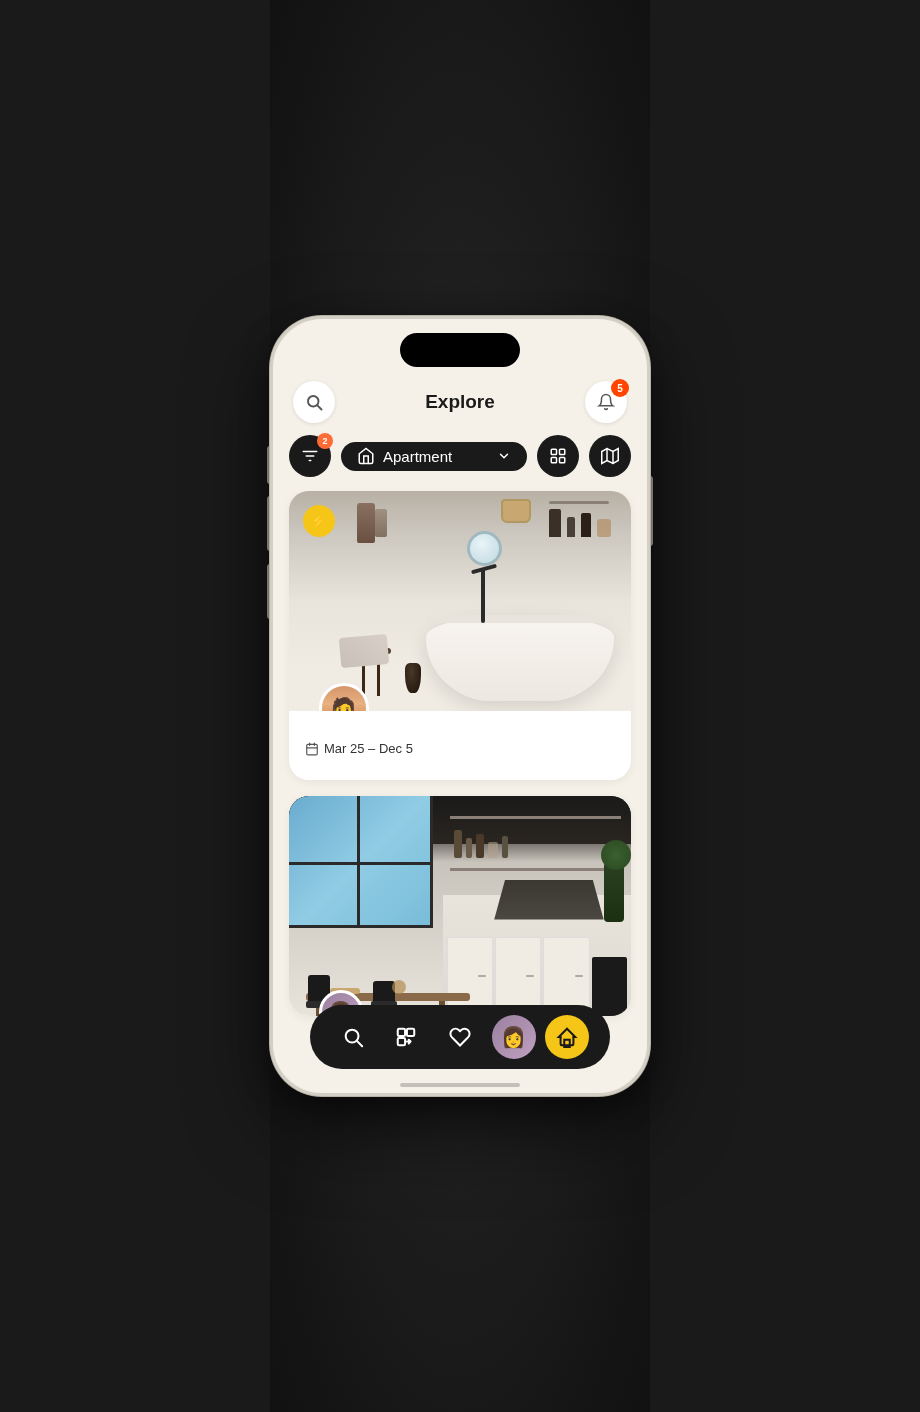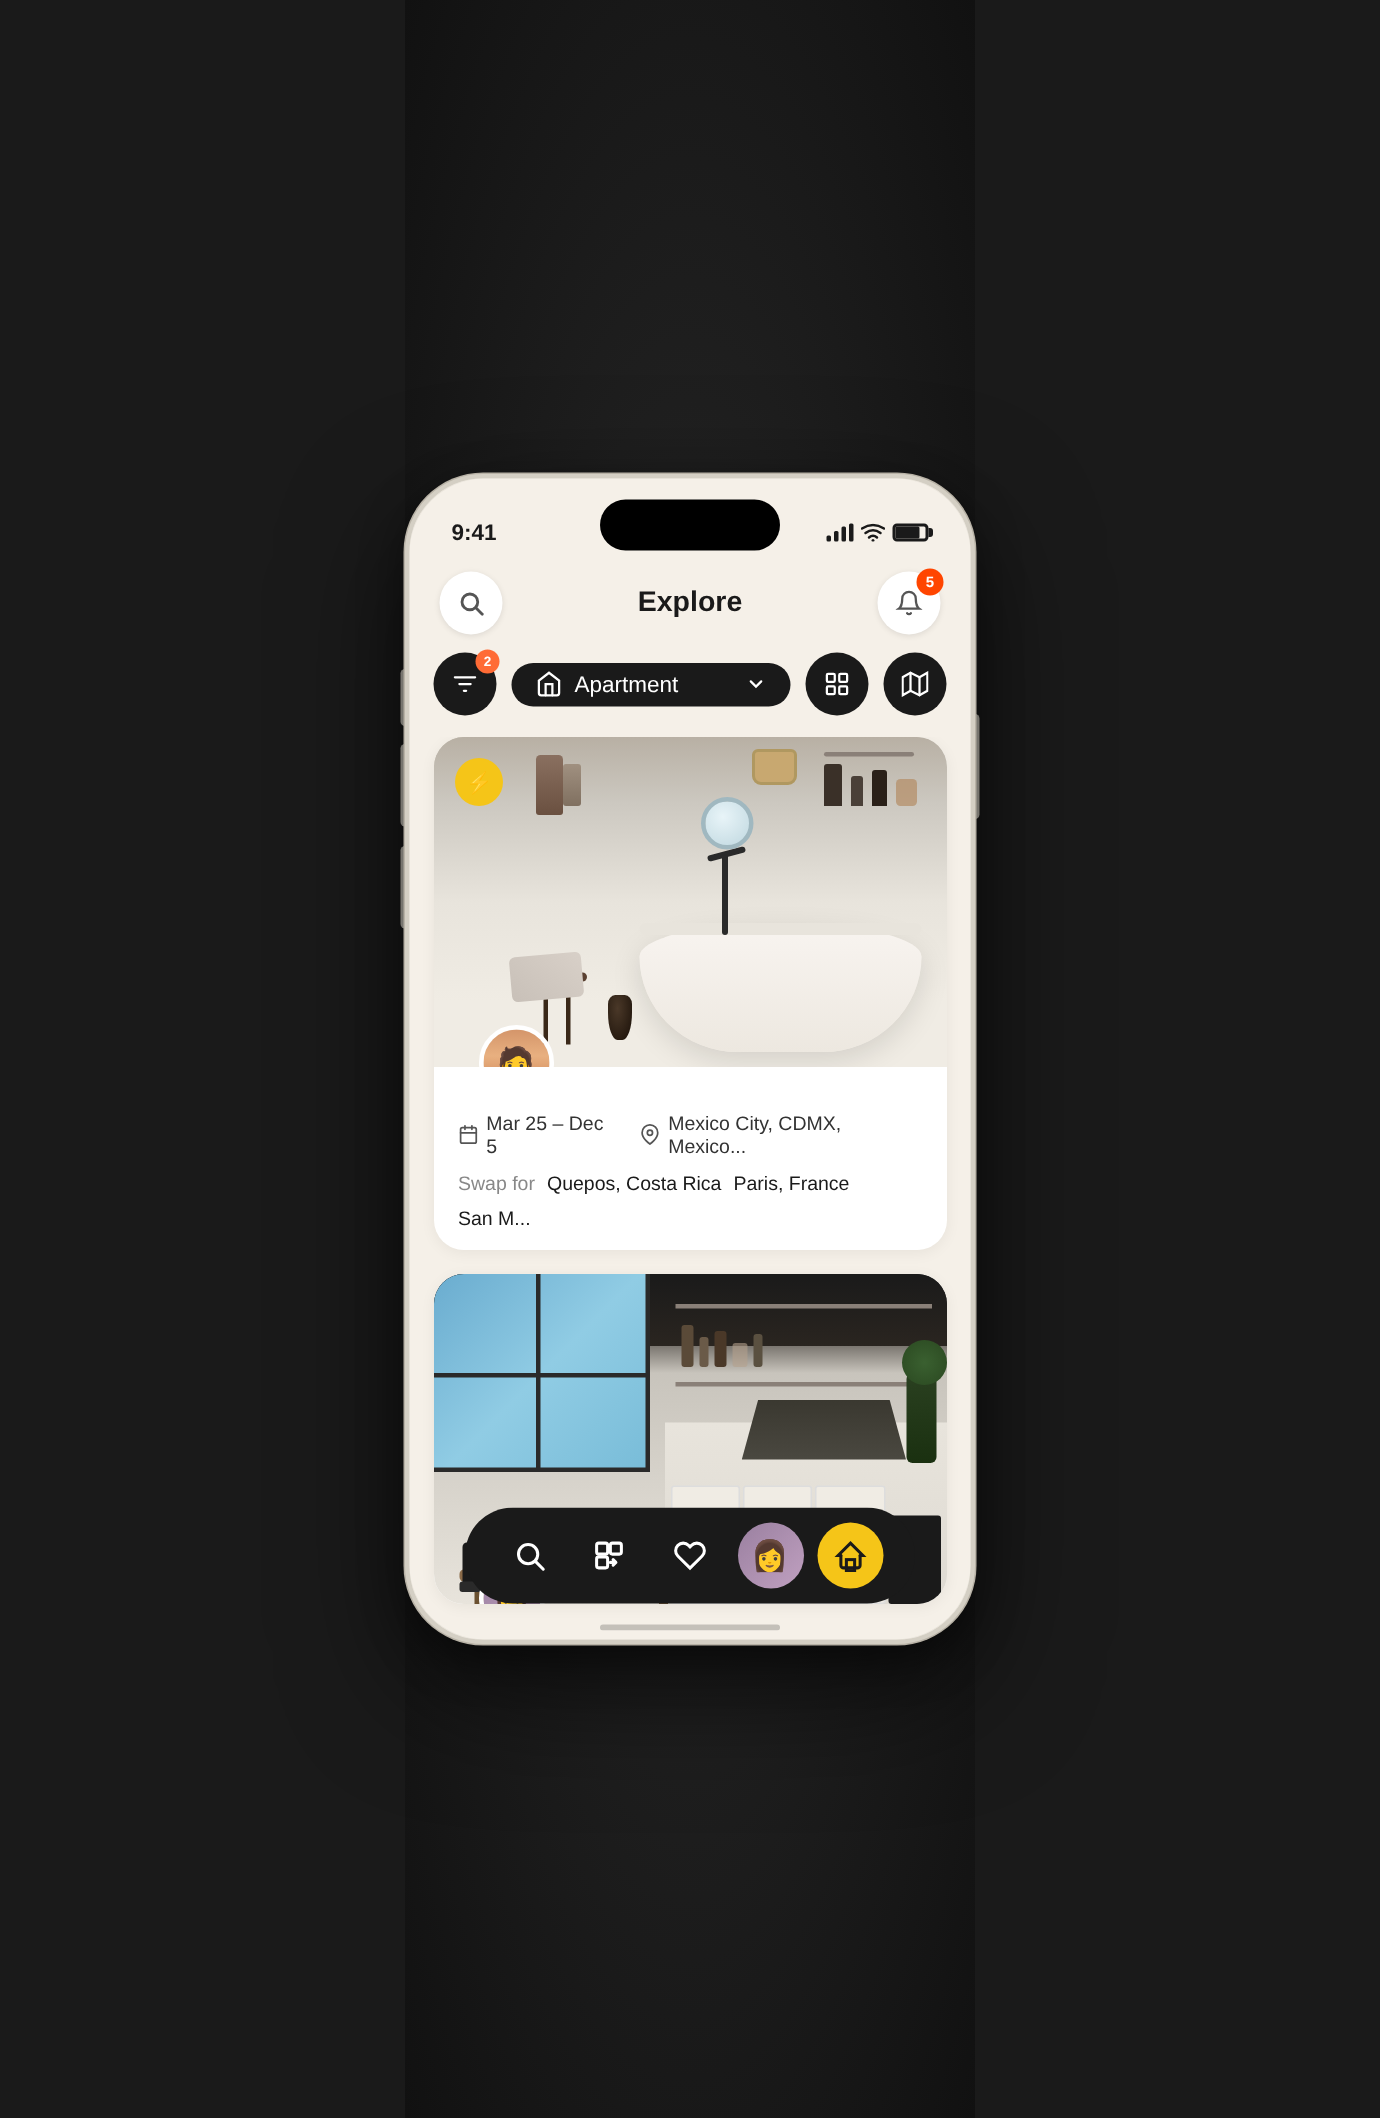--- a/index.html
+++ b/index.html
@@ -477,40 +477,20 @@
     <div class="side-btn-left1"></div>
     <div class="side-btn-left2"></div>
     <div class="side-btn-left3"></div>
     <div class="side-btn-right"></div>
 
     <div class="phone-frame">
       <div class="screen-content">
 
         <div class="dynamic-island"></div>
 
-        <div class="status-bar">
-          <span class="status-time">9:41</span>
-          <div class="status-icons">
-            <div class="signal-bars">
-              <span></span>
-                <span></span>
-                <span></span>
-                <span></span>
-            </div>
-            <svg width="16" height="12" viewBox="0 0 24 18">
-              <path d="M1 5 Q12 -2 23 5" stroke="#1a1a1a" stroke-width="2.5" fill="none" stroke-linecap="round"></path>
-              <path d="M4.5 9.5 Q12 4 19.5 9.5" stroke="#1a1a1a" stroke-width="2.5" fill="none" stroke-linecap="round"></path>
-              <path d="M8 14 Q12 10.5 16 14" stroke="#1a1a1a" stroke-width="2.5" fill="none" stroke-linecap="round"></path>
-              <circle cx="12" cy="17" r="1.5" fill="#1a1a1a"></circle>
-            </svg>
-            <div class="battery-icon">
-              <div class="battery-fill"></div>
-            </div>
-          </div>
-        </div>
 
         <div class="app-header">
           <div class="header-search-btn">
             <svg width="18" height="18" viewBox="0 0 24 24" fill="none" stroke="#555" stroke-width="2.5" stroke-linecap="round">
               <circle cx="11" cy="11" r="7"></circle>
               <line x1="16.5" y1="16.5" x2="22" y2="22"></line>
             </svg>
           </div>
           <span class="header-title">Explore</span>
           <div class="header-right">
@@ -620,33 +600,20 @@
               <div class="card-meta">
                 <div class="meta-item">
                   <svg width="14" height="14" viewBox="0 0 24 24" fill="none" stroke="#555" stroke-width="2" stroke-linecap="round">
                     <rect x="3" y="4" width="18" height="18" rx="2"></rect>
                     <line x1="16" y1="2" x2="16" y2="6"></line>
                     <line x1="8" y1="2" x2="8" y2="6"></line>
                     <line x1="3" y1="10" x2="21" y2="10"></line>
                   </svg>
                   <span>Mar 25 – Dec 5</span>
                 </div>
-                <div class="meta-item">
-                  <svg width="14" height="14" viewBox="0 0 24 24" fill="none" stroke="#555" stroke-width="2" stroke-linecap="round">
-                    <path d="M21 10c0 7-9 13-9 13s-9-6-9-13a9 9 0 0 1 18 0z"></path>
-                    <circle cx="12" cy="10" r="3"></circle>
-                  </svg>
-                  <span>Mexico City, CDMX, Mexico...</span>
-                </div>
-              </div>
-              <div class="swap-row">
-                <span class="swap-label">Swap for</span>
-                <span class="swap-tag">Quepos, Costa Rica</span>
-                <span class="swap-tag">Paris, France</span>
-                <span class="swap-tag">San M...</span>
               </div>
             </div>
           </div>
 
           <div class="listing-card">
             <div class="card-image-wrapper">
               <div class="kitchen-bg">
 
                 <div style="position:absolute;top:0;left:0;right:0;height:22%;background:linear-gradient(180deg,#1a1a1a,#2a2520);"></div>
 

